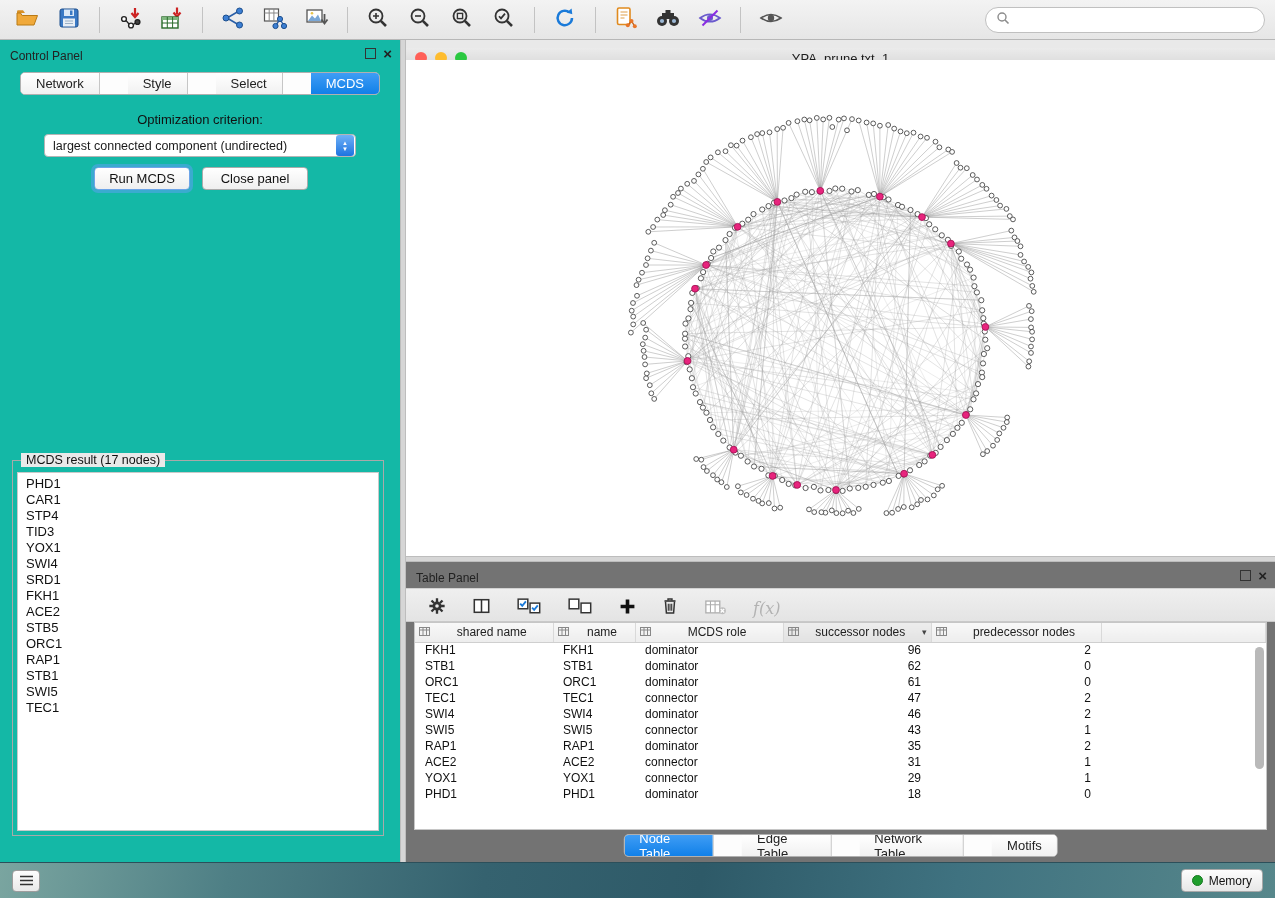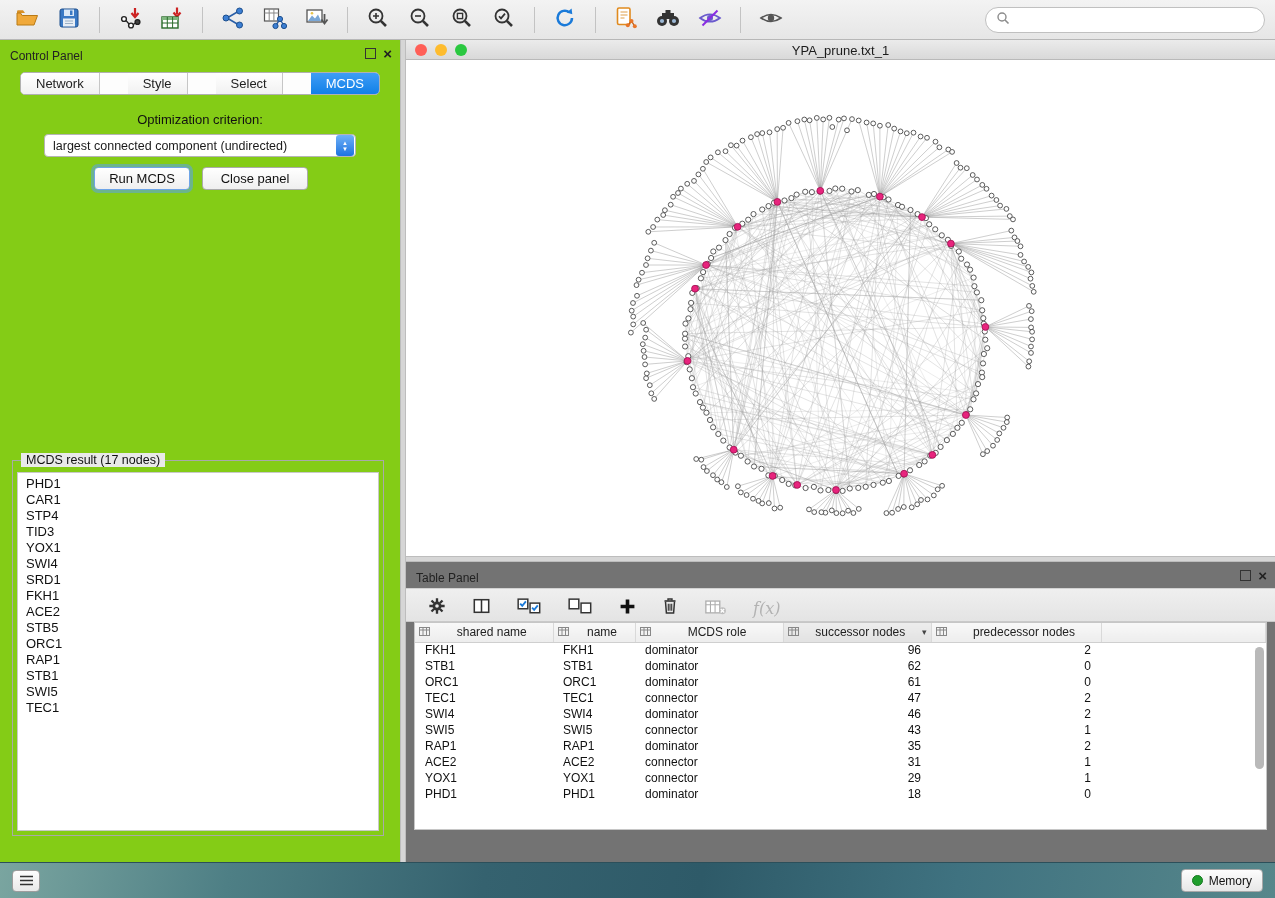--- a/index.html
+++ b/index.html
@@ -12,21 +12,21 @@
     display:flex; align-items:center; padding:0 10px; gap:8px; }
   .tb-btn { width:34px; height:30px; display:flex; align-items:center; justify-content:center; border-radius:4px; }
   .tb-sep { width:1px; height:26px; background:#c3c3c3; margin:0 5px; }
   #search-wrap { margin-left:auto; display:flex; align-items:center; }
   #search-box { width:280px; height:26px; border:1px solid #c0c0c0; border-radius:13px; background:#fff;
     display:flex; align-items:center; padding:0 10px; gap:6px; }
   #search-box input { border:none; outline:none; flex:1; font-size:12px; font-family:"Liberation Sans",sans-serif; background:transparent; }
 
   
   #main { position:absolute; top:40px; left:0; width:1275px; height:822px; }
-  #control-panel { position:absolute; left:0; top:0; width:400px; height:822px; background:#84cc16; }
+  #control-panel { position:absolute; left:0; top:0; width:400px; height:822px; background:#14b8a6; }
   #v-divider { position:absolute; left:400px; top:0; width:6px; height:822px; background:#d6d6d6;
     border-left:1px solid #bdbdbd; border-right:1px solid #bdbdbd; }
   #right-area { position:absolute; left:406px; top:0; width:869px; height:822px; }
 
   
   .panel-header-title { position:absolute; top:9px; left:10px; font-size:12px; color:#222; }
   .panel-ctrls { position:absolute; top:8px; right:8px; display:flex; gap:7px; align-items:center; }
   .float-btn { width:11px; height:11px; border:1.5px solid #333; background:transparent; }
   .close-btn { font-size:15px; line-height:11px; color:#222; font-weight:bold; cursor:default; }
 
@@ -54,21 +54,21 @@
   #closepanel-btn { left:202px; width:106px; }
 
   #mcds-groupbox { position:absolute; left:12px; right:16px; top:420px; bottom:26px; border:1px solid #a9a9a9; }
   #mcds-group-label { position:absolute; top:-8px; left:8px; background:#e9e9e9; padding:0 5px; font-size:12.5px; color:#111; }
   #mcds-result-list { position:absolute; left:4px; right:4px; top:11px; bottom:4px; background:#fff;
     border:1px solid #c9c9c9; overflow:hidden; padding:3px 0 0 8px; }
   .mcds-item { font-size:13px; line-height:16px; color:#111; }
 
   
   #network-panel { position:absolute; top:0; left:0; width:869px; height:516px; }
-  #network-titlebar { position:absolute; top:0; left:0; right:0; height:20px;
+  #network-titlebar { position:absolute; top:8px; left:0; right:0; height:20px;
     background:linear-gradient(#ebebeb,#d9d9d9); border-bottom:1px solid #b9b9b9; }
   #traffic-lights { position:absolute; left:9px; top:4px; display:flex; gap:8px; }
   .traffic { width:12px; height:12px; border-radius:50%; }
   #network-title { position:absolute; left:0; width:100%; text-align:center; top:3px; font-size:13px; color:#1c1c1c; }
   #network-canvas { position:absolute; top:20px; left:0; width:869px; height:496px; background:#fff; }
   #network-canvas svg { position:absolute; inset:0; }
 
   #h-divider { position:absolute; top:516px; left:0; width:869px; height:6px; background:#d6d6d6;
     border-top:1px solid #bdbdbd; border-bottom:1px solid #bdbdbd; }
 
@@ -1295,20 +1295,26 @@
                 <td class="">dominator</td>
                 <td class="right">18</td>
                 <td class="right">0</td>
                 <td></td>
               </tr>
             </tbody>
         </table>
         <div id="v-scrollbar"></div>
       </div>
 
+      <div id="tp-tabs" class="seg-tabs">
+        <div class="seg-tab selected">Node Table</div>
+        <div class="seg-tab">Edge Table</div>
+        <div class="seg-tab">Network Table</div>
+        <div class="seg-tab">Motifs</div>
+      </div>
     </div>
   </div>
 </div>
 
 <div id="statusbar">
   <div id="statusbar-toggle">
     <span><svg width="15" height="11" viewBox="0 0 15 11">
           <path d="M1 1.5 h13 M1 5.5 h13 M1 9.5 h13" stroke="#333" stroke-width="1.6"></path>
         </svg></span>
   </div>

